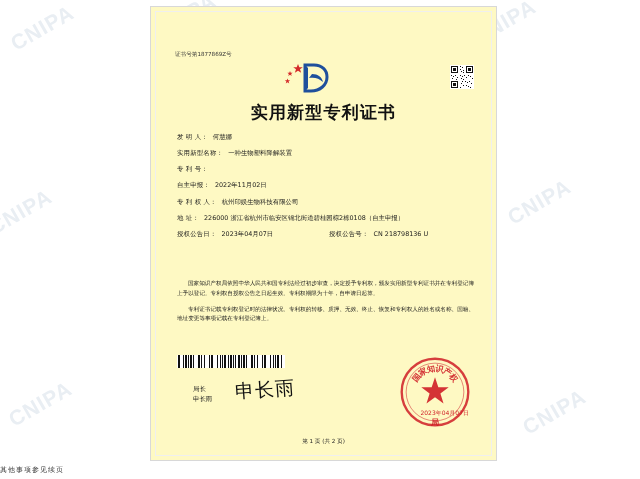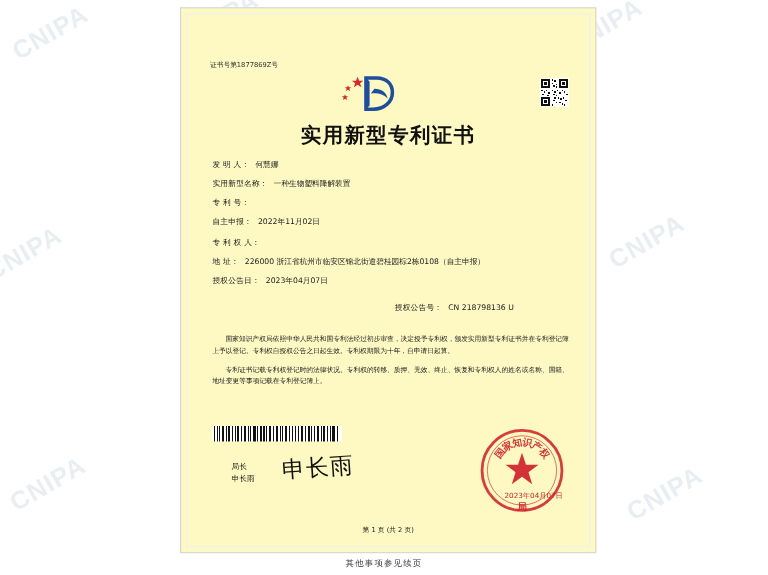--- a/index.html
+++ b/index.html
@@ -130,21 +130,20 @@
   .frow.two {
     justify-content: center;
   }
   .frow .colA {
     flex: 0 0 152px;
     display: flex;
   }
   .frow .colB {
     flex: 1 1 auto;
     display: flex;
-    margin-top: 22px;
   }
 
   
   .paras {
     position: absolute;
     left: 26px;
     right: 22px;
     top: 272px;
     font-size: 5.6px;
     color: #1a1a1a;
@@ -209,21 +208,20 @@
     bottom: 14px;
     text-align: center;
     font-size: 5.6px;
     color: #222;
   }
 
   .footer-note {
     position: absolute;
     left: 0; right: 0;
     bottom: 4px;
-    text-align: center;
     font-size: 7px;
     color: #3a3a3a;
     letter-spacing: 1px;
   }
 </style>
 </head>
 <body>
 
 <div id="page">
 
@@ -316,20 +314,21 @@
       </div>
       <div class="frow">
         <span class="flabel">专 利 号：</span>
       </div>
       <div class="frow">
         <span class="flabel">自主申报：</span>
         <span class="fvalue">2022年11月02日</span>
       </div>
       <div class="frow">
         <span class="flabel">专 利 权 人：</span>
+        <span class="fvalue">杭州印娱生物科技有限公司</span>
       </div>
       <div class="frow">
         <span class="flabel">地 址：</span>
         <span class="fvalue">226000 浙江省杭州市临安区锦北街道碧桂园棕2栋0108（自主申报）</span>
       </div>
       <div class="frow two">
         <span class="colA">
           <span class="flabel">授权公告日：</span>
           <span class="fvalue">2023年04月07日</span>
         </span>

